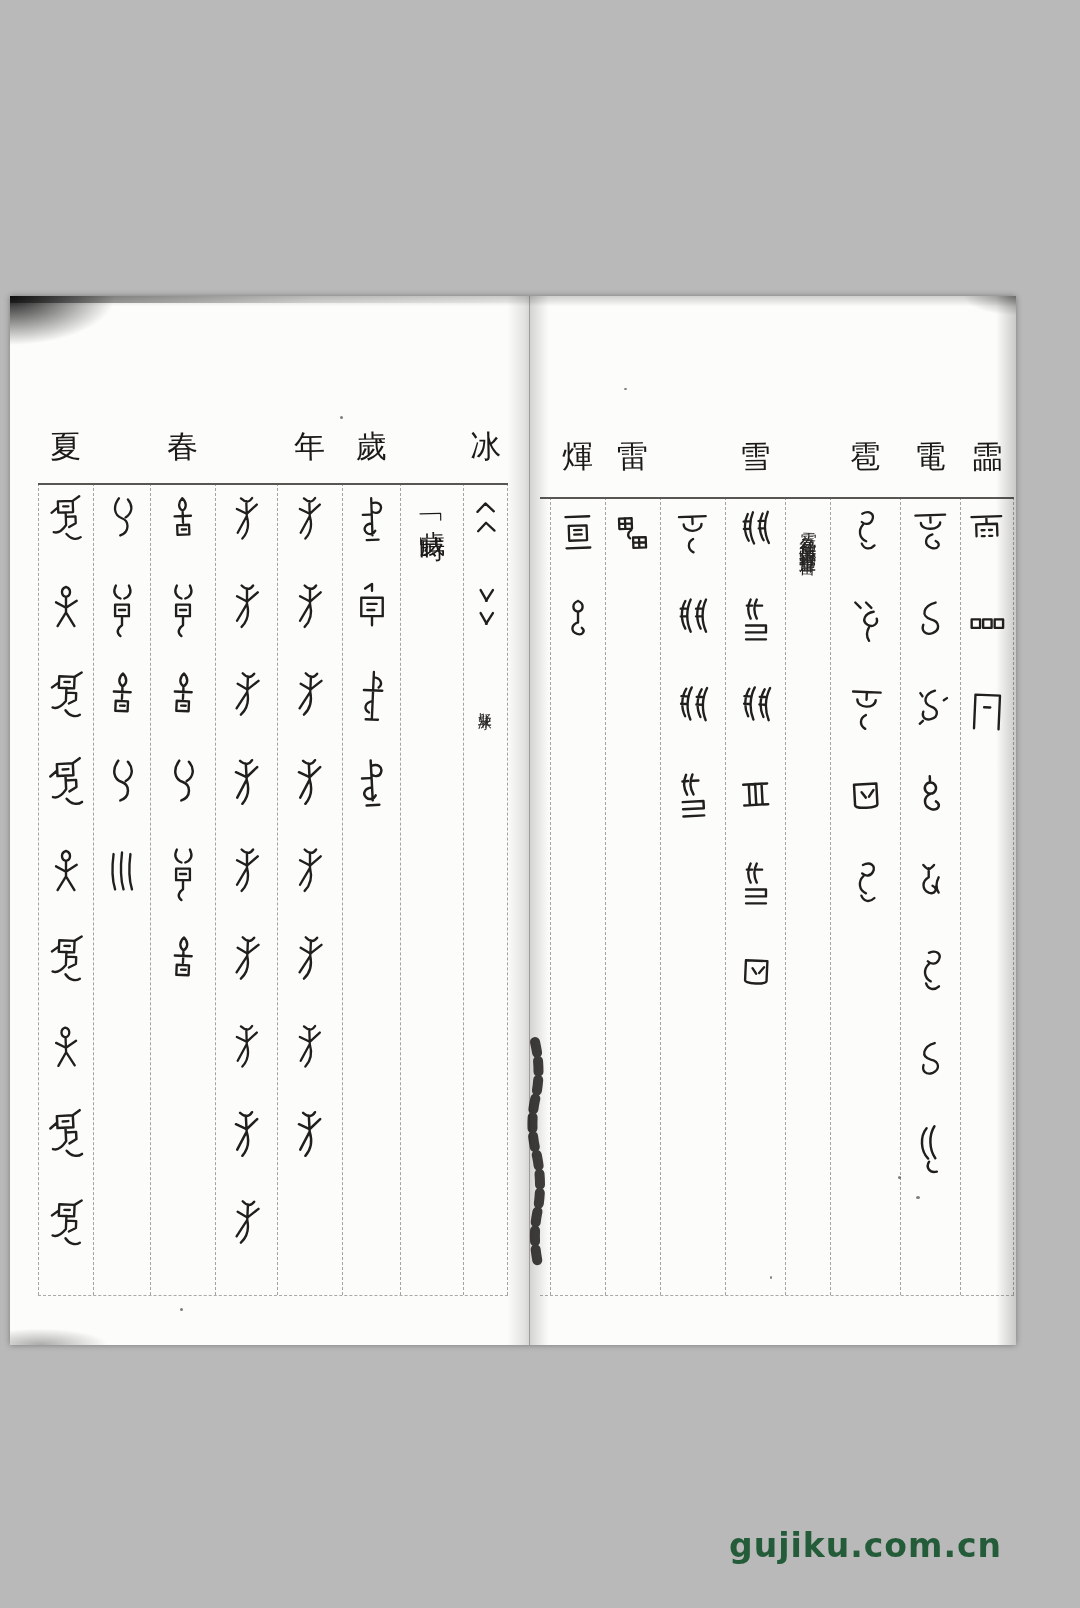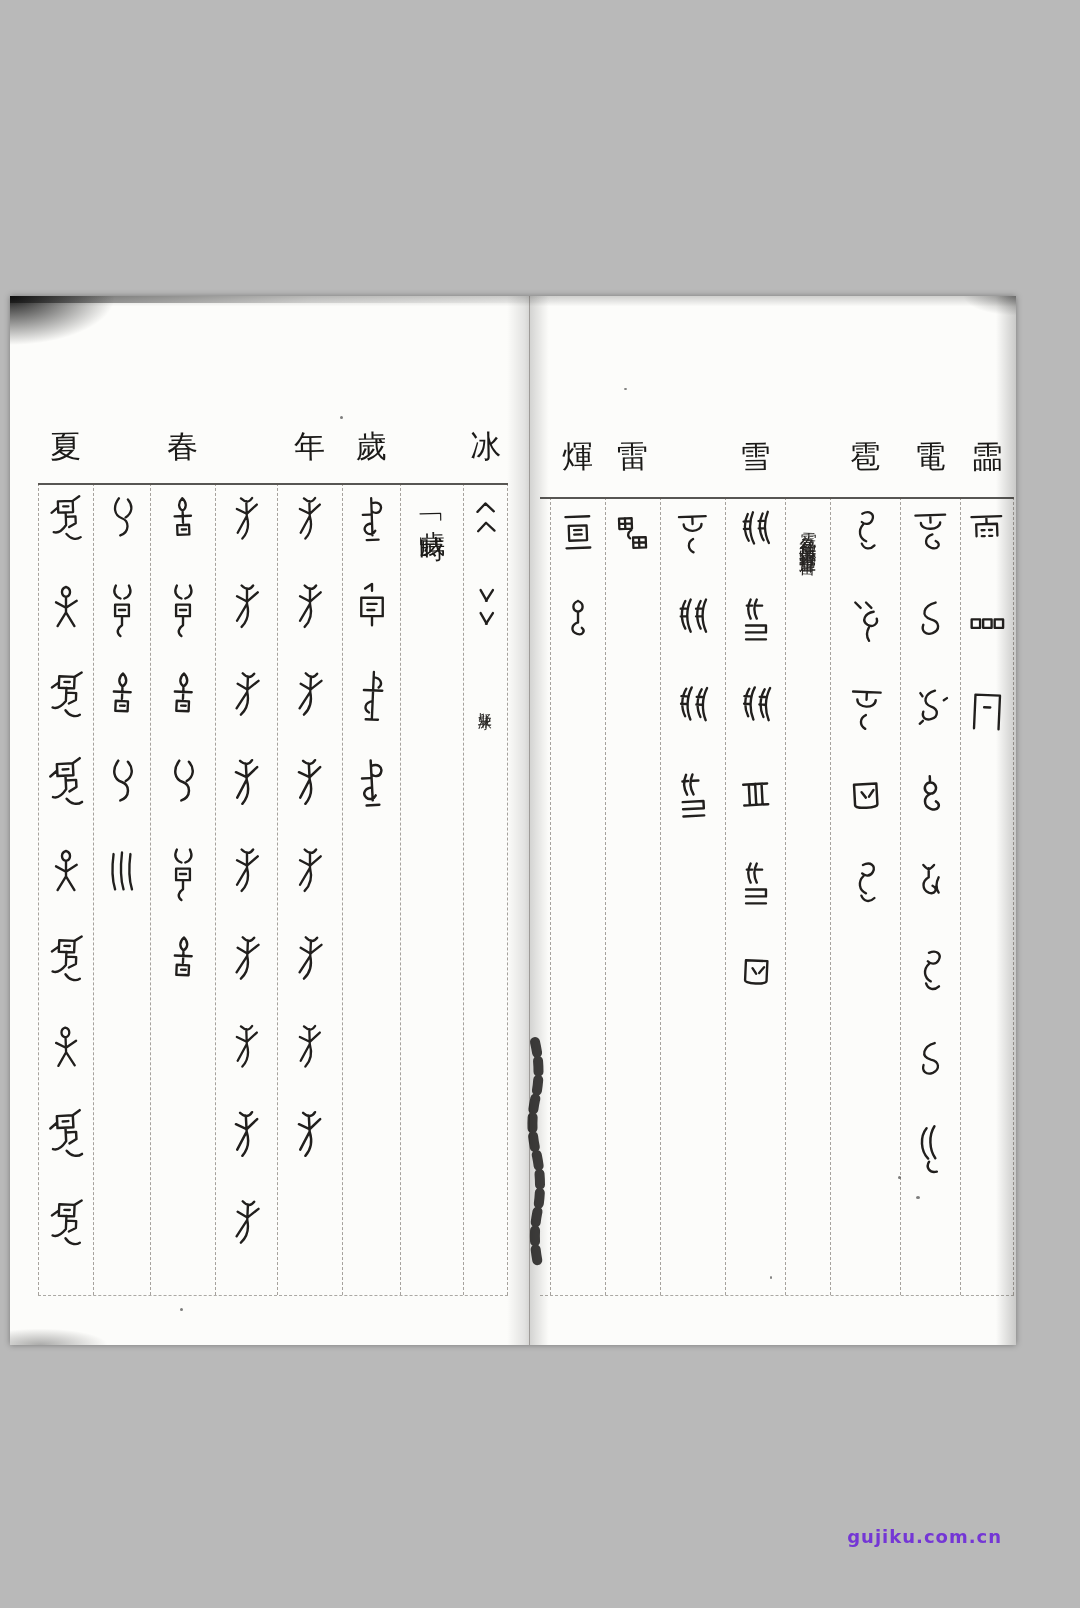--- a/index.html
+++ b/index.html
@@ -40,21 +40,21 @@
   .glyph:nth-child(4n){transform:rotate(-3deg) scale(1.04);}
   .note-vertical{writing-mode:vertical-rl;font-size:17px;letter-spacing:3px;line-height:1.05;
                  color:#262422;margin-top:14px;transform:rotate(1.5deg);}
   .note-small{writing-mode:vertical-rl;font-size:14px;letter-spacing:2px;color:#2a2826;
               margin-top:34px;transform:rotate(2deg);}
   .section-title{writing-mode:vertical-rl;font-size:26px;letter-spacing:5px;color:#1b1a18;
                  margin-top:14px;transform:rotate(-1deg);}
   
   #spine-smudge{position:absolute;left:512px;top:738px;width:28px;height:250px;}
   
-  #watermark{position:absolute;top:1526px;right:78px;font-size:18px;color:#6d28d9;
+  #watermark{position:absolute;top:1526px;right:78px;font-size:33px;color:#14532d;
              font-family:"DejaVu Sans", sans-serif;letter-spacing:1px;font-weight:bold;opacity:.9;}
 </style>
 </head>
 <body>
 
 <div id="screen">
   <div id="sheet">
     <div id="fold"></div>
     <div id="fold-line"></div>
     <div class="page" id="page-right"></div>

